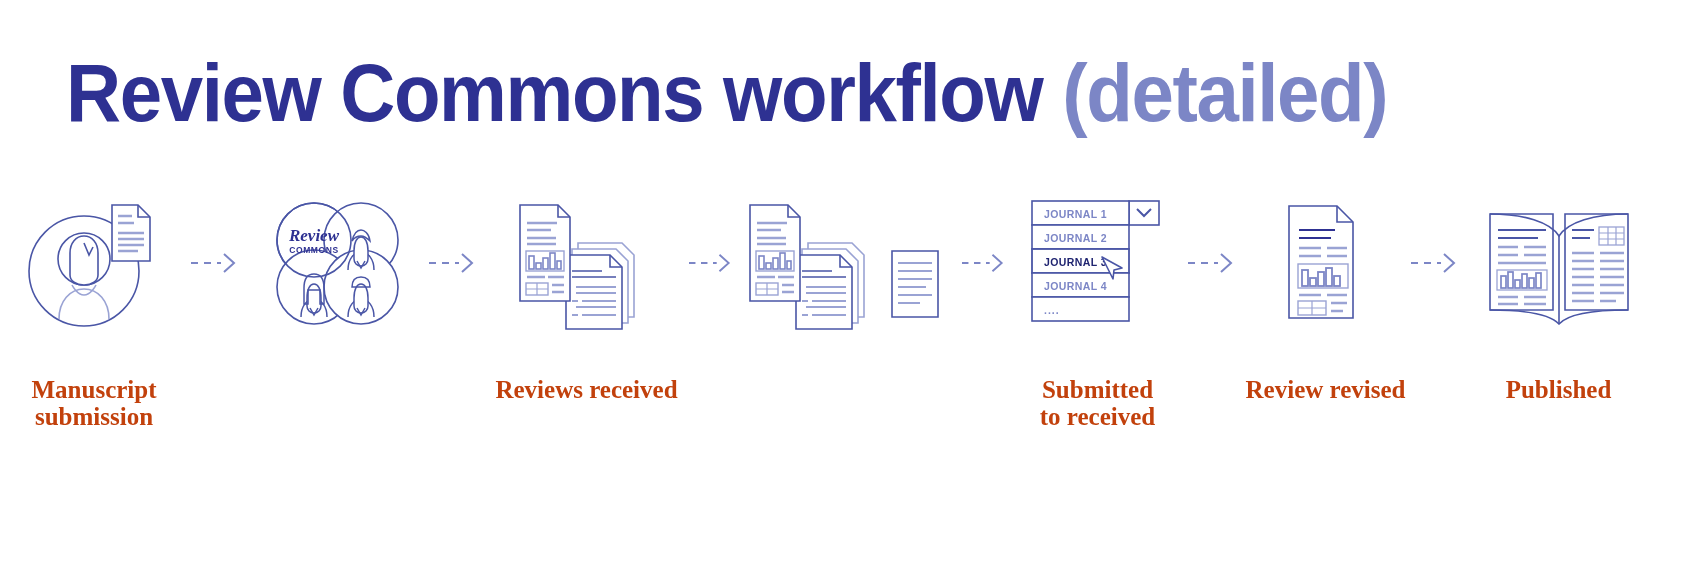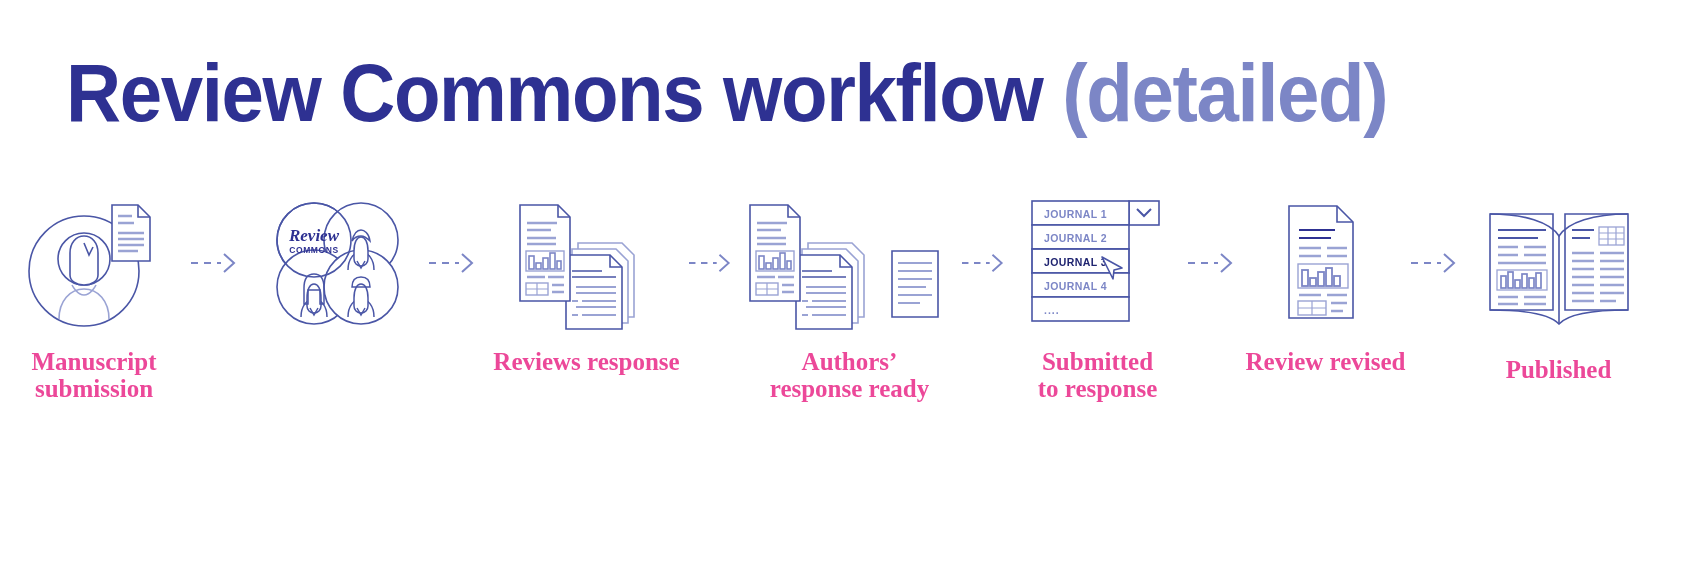--- a/index.html
+++ b/index.html
@@ -28,38 +28,38 @@
     display:flex;align-items:flex-start;
   }
   .step{
     display:flex;flex-direction:column;align-items:center;
     flex:0 0 auto;
   }
   .art{
     height:145px;display:flex;align-items:center;justify-content:center;
   }
   .caption{
-    margin-top:13px;
-    color:#ec4899;
+    margin-top:41px;
+    color:#c2410c;
     font-family:"Liberation Serif",serif;
     font-weight:bold;
     font-size:25px;
     line-height:1.08;
     text-align:center;
     white-space:pre-line;
   }
   .arrow{
     flex:0 0 auto;
     height:145px;
     display:flex;align-items:center;justify-content:center;
   }
 
   
   .w1{width:188px;} .w2{width:180px;text-decoration:underline;} .w3{width:205px;}
-  .w4{width:225px;} .w5{width:175px;} .w6{width:165px;} .w7{width:185px;gap:8px;}
+  .w4{width:225px;} .w5{width:175px;} .w6{width:165px;} .w7{width:185px;}
   .gap{width:58px;}
   .gap-s{width:48px;}
 </style>
 </head>
 <body>
 
 <div class="title">
   <span class="main">Review Commons workflow </span><span class="sub">(detailed)</span>
 </div>
 
@@ -172,21 +172,21 @@
               <path d="M15 82h18M36 82h16"></path>
             </g>
           <rect x="14" y="88" width="22" height="12" fill="#fff" stroke="#9aa3d4" stroke-width="1.4"></rect>
           <path d="M14 94h22M25 88v12" stroke="#9aa3d4" stroke-width="1.2"></path>
           <g stroke="#9aa3d4" stroke-width="2.4">
               <path d="M40 90h12M40 97h12"></path>
             </g>
         </g>
       </svg>
     </div>
-    <div class="caption">Reviews response</div>
+    <div class="caption">Reviews received</div>
   </div>
 
   <div class="arrow gap-s">
     <svg width="52" height="26" viewBox="0 0 52 26">
         <path d="M0 13h30" stroke="#7c86c6" stroke-width="2" stroke-dasharray="7 6"></path>
         <path d="M33 4l10 9-10 9" stroke="#7c86c6" stroke-width="2" fill="none"></path>
       </svg>
   </div>
 
   <div class="step w4">
@@ -229,22 +229,20 @@
         </g>
 
         <g>
           <path d="M150 56h46v66h-46z" fill="#fff" stroke="#4a56a6" stroke-width="1.6"></path>
           <g stroke="#9aa3d4" stroke-width="2">
               <path d="M156 68h34M156 76h34M156 84h34M156 92h28M156 100h34M156 108h22"></path>
             </g>
         </g>
       </svg>
     </div>
-    <div class="caption">Authors’
-response ready</div>
   </div>
 
   <div class="arrow gap-s">
     <svg width="52" height="26" viewBox="0 0 52 26">
         <path d="M0 13h30" stroke="#7c86c6" stroke-width="2" stroke-dasharray="7 6"></path>
         <path d="M33 4l10 9-10 9" stroke="#7c86c6" stroke-width="2" fill="none"></path>
       </svg>
   </div>
 
   <div class="step w5">
@@ -264,21 +262,21 @@
         <text x="14" y="71" font-family="Liberation Sans, sans-serif" font-weight="bold" font-size="10.5" letter-spacing="0.4" fill="#1f2470">JOURNAL 3</text>
         <text x="14" y="95" font-family="Liberation Sans, sans-serif" font-weight="bold" font-size="10.5" letter-spacing="0.4" fill="#7c86c6">JOURNAL 4</text>
         <text x="14" y="119" font-family="Liberation Sans, sans-serif" font-weight="bold" font-size="10.5" letter-spacing="1" fill="#7c86c6">....</text>
 
         <g>
           <path d="M72 62l20 11-8 2-1 9z" fill="#fff" stroke="#4a56a6" stroke-width="1.6" stroke-linejoin="round"></path>
         </g>
       </svg>
     </div>
     <div class="caption">Submitted
-to response</div>
+to received</div>
   </div>
 
   <div class="arrow gap">
     <svg width="52" height="26" viewBox="0 0 52 26">
         <path d="M0 13h30" stroke="#7c86c6" stroke-width="2" stroke-dasharray="7 6"></path>
         <path d="M33 4l10 9-10 9" stroke="#7c86c6" stroke-width="2" fill="none"></path>
       </svg>
   </div>
 
   <div class="step w6">

